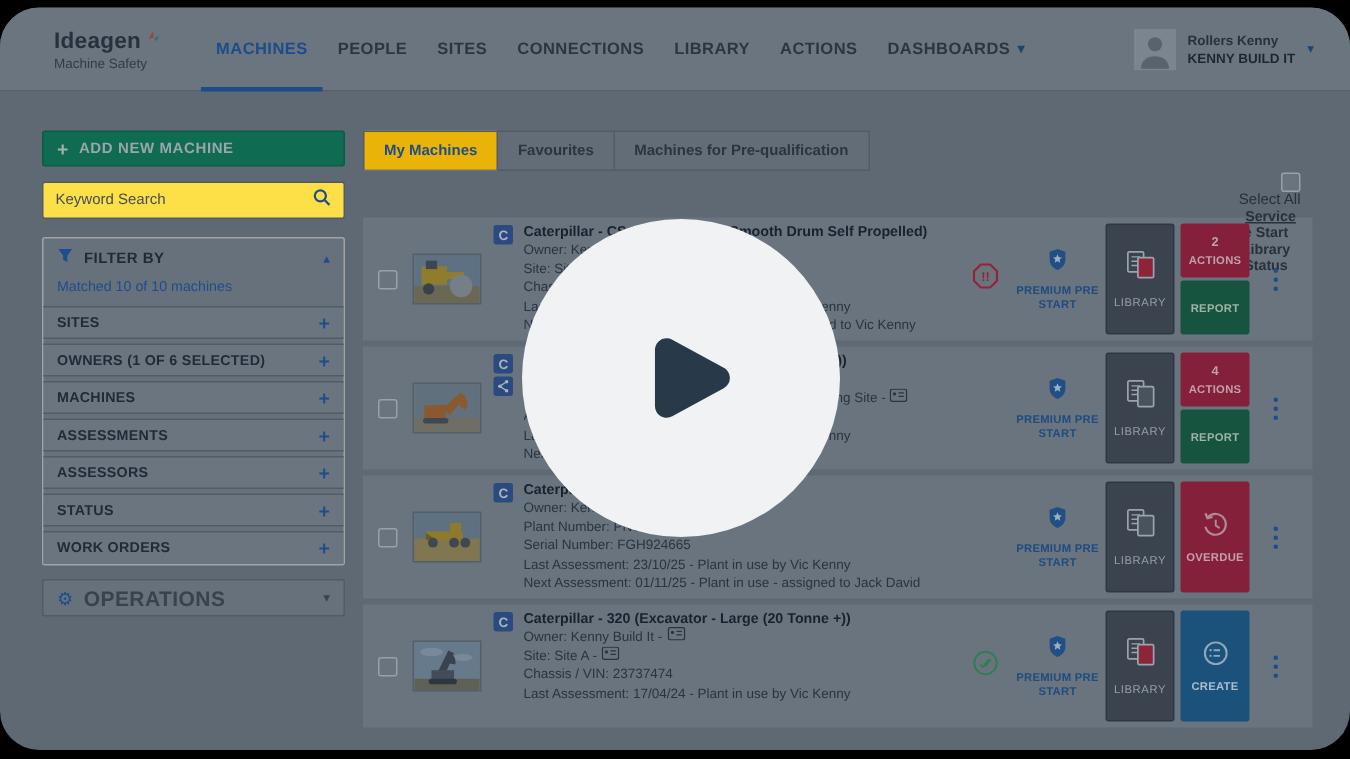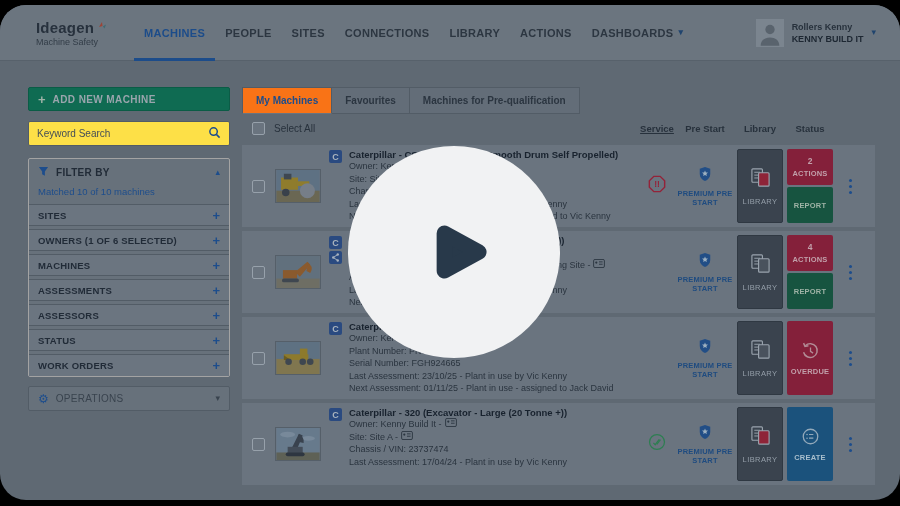--- a/index.html
+++ b/index.html
@@ -47,31 +47,31 @@
   .f-head .t { font-size:10px; font-weight:bold; color:#212b37; letter-spacing:.3px; flex:1; }
   .f-matched { font-size:9.5px; color:#1d4d8c; padding:1px 9px 7px; }
   .f-row { height:22px; margin:0 0 3px; border-top:1px solid #525c66; border-bottom:1px solid #525c66;
            background:#6b7580; display:flex; align-items:center; padding:0 9px; cursor:pointer; }
   .f-row:last-child { margin-bottom:0; border-bottom:none; }
   .f-row .t { flex:1; font-size:9.5px; font-weight:bold; color:#212b37; letter-spacing:.2px; }
   .f-plus { color:#1d4d8c; font-size:13px; font-weight:bold; line-height:1; }
   .ops { margin-top:9px; height:25px; border:1px solid #525c66; background:#67717b; border-radius:2px;
          display:flex; align-items:center; gap:7px; padding:0 9px; cursor:pointer; }
   .ops .gear { color:#1d4d8c; font-size:12px; line-height:1; }
-  .ops .t { flex:1; font-size:10px; font-weight:normal; color:#39434e; letter-spacing:.3px; }
+  .ops .t { flex:1; font-size:14px; font-weight:bold; color:#39434e; letter-spacing:.3px; }
 
   
   .tabs { display:flex; }
   .tab { height:27px; line-height:25px; padding:0 13px; font-size:10px; font-weight:bold;
          border:1px solid #525c66; border-left:none; background:#636d78; color:#2b3540; cursor:pointer; }
   .tab:first-child { border-left:1px solid #525c66; }
-  .tab.active { background:#f97316; color:#1e4d8b; border-bottom-color:#6a747f; }
-
-  
-  .list-head { height:26px; display:flex; align-items:center; padding:0 8px 0 10px; margin-top:1px; }
+  .tab.active { background:#eab308; color:#1e4d8b; border-bottom-color:#6a747f; }
+
+  
+  .list-head { height:26px; display:flex; align-items:flex-end; padding:0 8px 0 10px; margin-top:1px;flex-direction:column; }
   .cb { width:13px; height:13px; border:1px solid #97a1ab; background:#6a747f; border-radius:2px; flex:none; cursor:pointer; }
   .list-head .sel { font-size:10px; color:#27313c; margin-left:9px; }
   .colh { font-size:9.5px; font-weight:bold; color:#27313c; text-align:center; flex:none; }
   .w-serv{width:40px;text-decoration:underline;} .w-pre{width:56px;} .w-lib{width:46px;margin-left:4px;} .w-stat{width:46px;margin-left:4px;} .w-keb{width:34px;}
   .spacer { flex:1; }
 
   
   .row { height:82px; background:#6a747f; margin-top:4px; display:flex; align-items:center;
          padding:0 8px 0 10px; }
   .row .cb { margin-top:0; }

